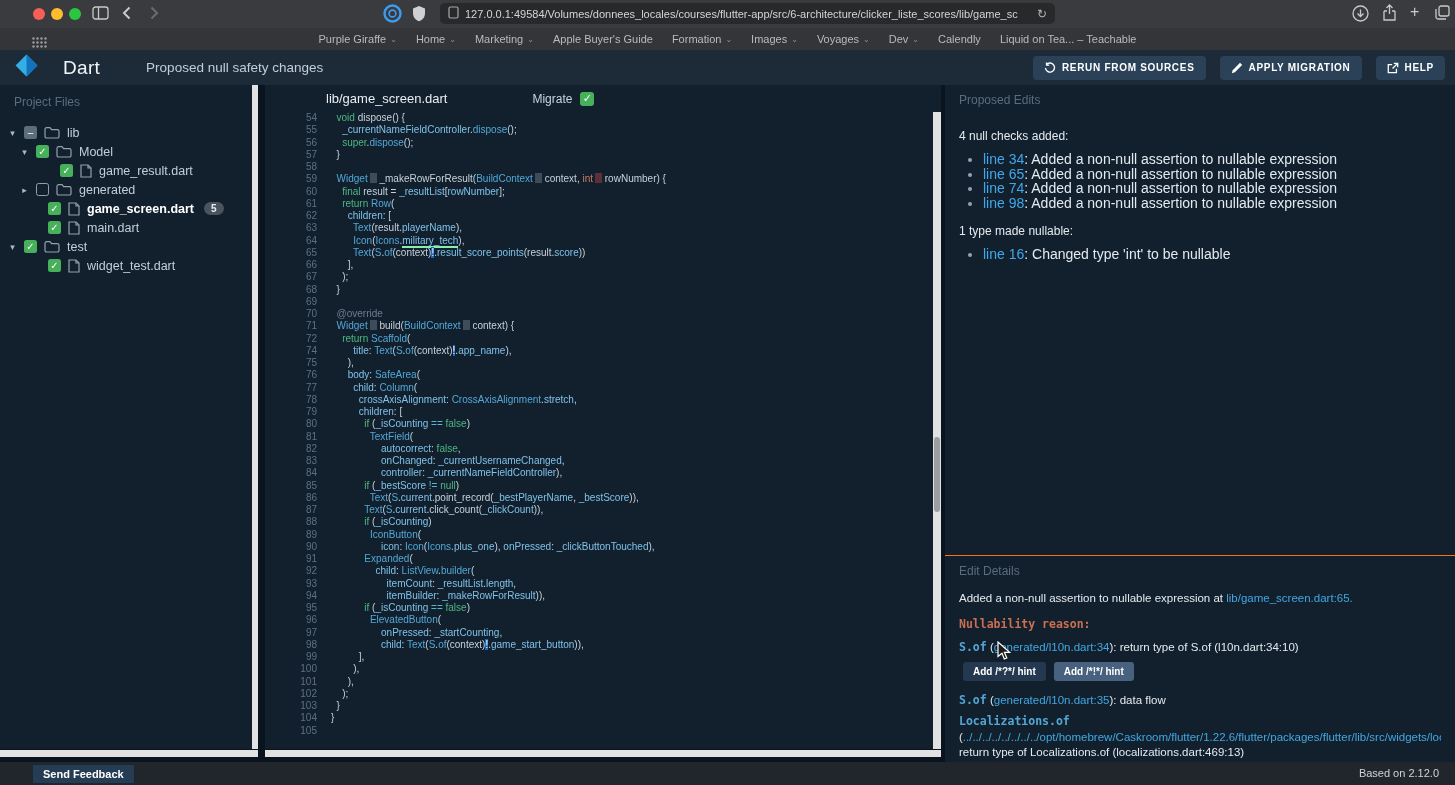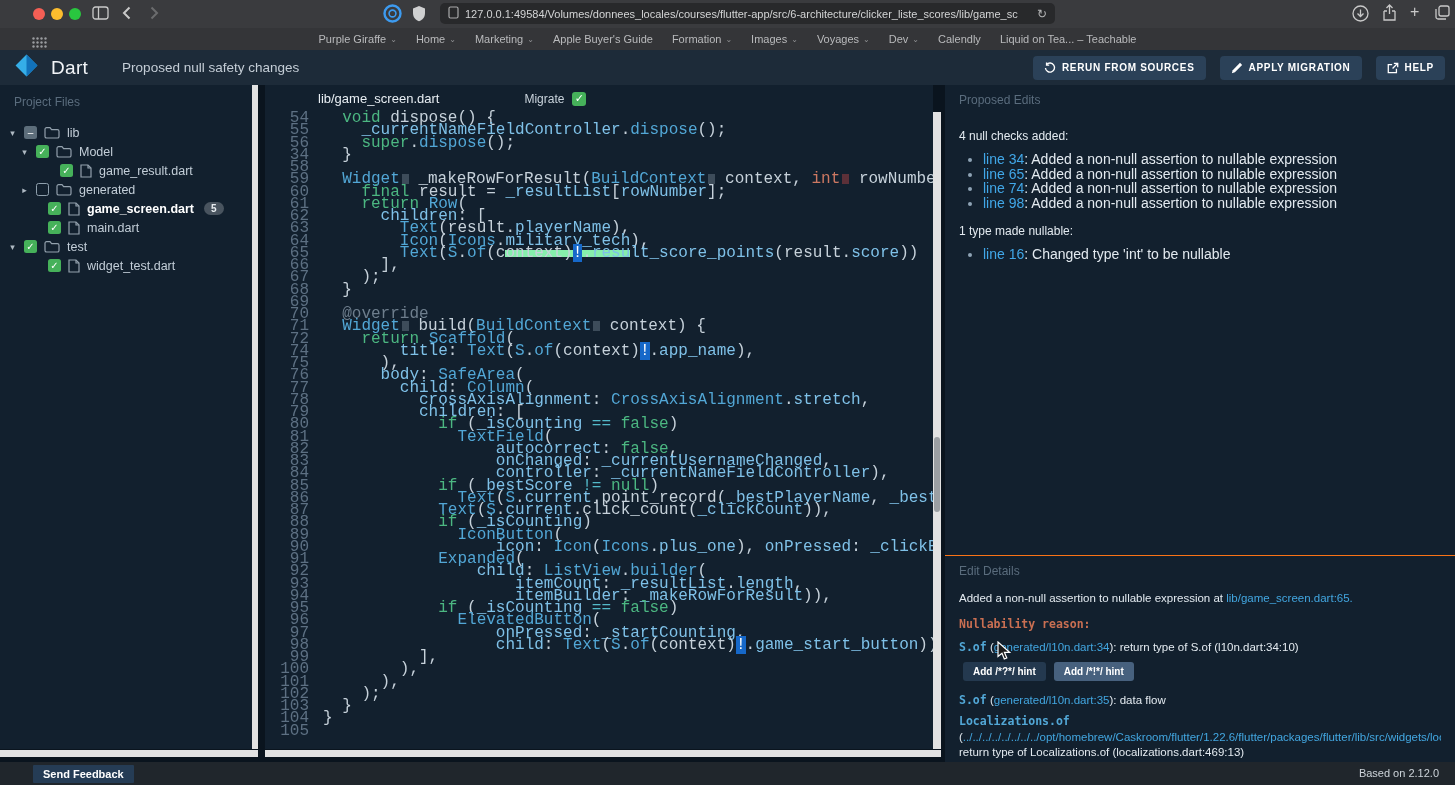--- a/index.html
+++ b/index.html
@@ -12,21 +12,21 @@
     display:flex;align-items:center;padding:0 8px;box-sizing:border-box;}
   .urltext{color:#d3d4d5;font-size:11px;white-space:nowrap;overflow:hidden;flex:1;margin-left:6px;}
   .reload{color:#b4b5b6;font-size:12px;margin-left:4px;}
   
   .bmbar{position:absolute;top:28px;left:0;width:1455px;height:22px;background:#343538;border-bottom:1px solid #232425;}
   .bmrow{position:absolute;left:0;right:0;top:0;height:22px;display:flex;justify-content:center;align-items:center;gap:19px;}
   .bm{color:#b9babc;font-size:11px;white-space:nowrap;display:flex;align-items:center;gap:4px;}
   .bm-caret{color:#8f9193;font-size:8px;}
   .gridicon{position:absolute;left:32px;top:6px;}
   
-  .appbar{position:absolute;top:50px;left:0;width:1455px;height:35px;background:#1d2b39;display:flex;align-items:center;}
+  .appbar{position:absolute;top:50px;left:0;width:1455px;height:35px;background:#1d2b39;display:flex;align-items:center;gap:12px;}
   .dartword{color:#f2f5f8;font-size:19px;margin-left:12px;letter-spacing:.3px;}
   .apptitle{color:#c4cdd6;font-size:13.5px;margin-left:34px;}
   .hbtns{position:absolute;right:10px;top:0;height:35px;display:flex;align-items:center;gap:14px;}
   .hbtn{background:#2b4158;color:#fff;font-size:10px;font-weight:bold;letter-spacing:.7px;border-radius:4px;
     padding:6px 11px;display:flex;align-items:center;gap:6px;white-space:nowrap;}
   
   .main{position:absolute;top:85px;left:0;right:0;bottom:23px;background:#0a141e;}
   .panel{background:#12202e;}
   .sidebar{position:absolute;left:0;top:0;bottom:13px;width:252px;}
   .pane-title{color:#5a6c7d;font-size:12px;}
@@ -36,36 +36,36 @@
   .tarrow{width:9px;color:#aeb9c3;font-size:9px;text-align:center;flex:none;}
   .cb{width:13px;height:13px;border-radius:2.5px;flex:none;display:flex;align-items:center;justify-content:center;
     font-size:10px;color:#fff;box-sizing:border-box;}
   .cb.checked{background:#46b15a;}
   .cb.indeterminate{background:#5d6e7b;}
   .cb.unchecked{border:1.5px solid #8fa0ad;background:transparent;}
   .tlabel{color:#c3ced8;font-size:12.5px;white-space:nowrap;}
   .trow.sel .tlabel{color:#fff;font-weight:bold;}
   .badge{background:#49545f;color:#e8edf1;font-size:10px;font-weight:bold;border-radius:8px;padding:1px 7px;margin-left:3px;}
   
-  .editor{position:absolute;left:265px;top:0;width:668px;bottom:13px;overflow:hidden;}
+  .editor{position:absolute;left:265px;top:0;width:668px;bottom:13px;overflow:hidden;padding-left:8px;}
   .ed-header{height:27px;display:flex;align-items:center;}
   .ed-file{color:#e8eef3;font-size:13px;margin-left:53px;}
   .ed-migrate{color:#c9d3dc;font-size:12px;margin-left:85px;}
   .mig-cb{width:14px;height:14px;border-radius:3px;background:#46b15a;color:#fff;font-size:11px;display:flex;
     align-items:center;justify-content:center;margin-left:8px;}
-  .code{font-family:Liberation Mono, monospace;font-size:16px;line-height:12.25px;}
+  .code{font-family:Liberation Sans, sans-serif;font-size:10px;line-height:12.25px;}
   .cl{display:flex;height:12.25px;}
   .ln{width:44px;padding-right:14px;text-align:right;color:#5d7083;flex:none;}
   .ct{white-space:pre;}
   .tok-p{color:#c6d1da}.tok-k{color:#4cb782}.tok-t{color:#52a7d6}.tok-a{color:#7fc1e8}
   .tok-o{color:#53b9c9}.tok-c{color:#6e7e8d}.tok-r{color:#cd7862}
   .tok-bang{background:#1668c9;color:#fff;}
   .tok-box{display:inline-block;width:7px;height:10px;background:#3d4c5a;vertical-align:-1px;margin-left:2px;}
   .tok-boxr{display:inline-block;width:7px;height:10px;background:#5c3038;vertical-align:-1px;margin-left:2px;}
-  .tok-u{color:#7fc1e8;border-bottom:7px solid #86efac;margin-top:26px;}
+  .tok-u{color:#7fc1e8;border-bottom:2px solid #86efac;margin-top:26px;}
   
   .vtrack{position:absolute;width:6px;background:#e2e2e2;}
   .sb-vtrack{left:252px;top:0;bottom:13px;}
   .ed-vtrack{left:933px;top:27px;bottom:13px;width:8px;}
   .ed-vtrack .thumb{position:absolute;left:1px;right:1px;top:325px;height:75px;background:#9b9fa3;border-radius:4px;}
   .htrack{position:absolute;height:7px;background:#e2e2e2;bottom:5px;}
   .sb-htrack{left:0;width:258px;}
   .ed-htrack{left:265px;width:676px;}
   
   .rightpane{position:absolute;left:945px;top:0;width:510px;bottom:0;}
@@ -362,21 +362,21 @@
         </div>
         <div class="cl">
           <span class="ln">55</span>
           <span class="ct">    <span class="tok-a">_currentNameFieldController</span><span class="tok-p">.</span><span class="tok-t">dispose</span><span class="tok-p">();</span></span>
         </div>
         <div class="cl">
           <span class="ln">56</span>
           <span class="ct">    <span class="tok-k">super</span><span class="tok-p">.</span><span class="tok-t">dispose</span><span class="tok-p">();</span></span>
         </div>
         <div class="cl">
-          <span class="ln">34</span>
+          <span class="ln">57</span>
           <span class="ct">  <span class="tok-p">}</span></span>
         </div>
         <div class="cl">
           <span class="ln">58</span>
           <span class="ct"></span>
         </div>
         <div class="cl">
           <span class="ln">59</span>
           <span class="ct">  <span class="tok-t">Widget</span><span class="tok-box"></span><span class="tok-p"> _makeRowForResult(</span><span class="tok-t">BuildContext</span><span class="tok-box"></span><span class="tok-p"> context, </span><span class="tok-r">int</span><span class="tok-boxr"></span><span class="tok-p"> rowNumber) {</span></span>
         </div>

